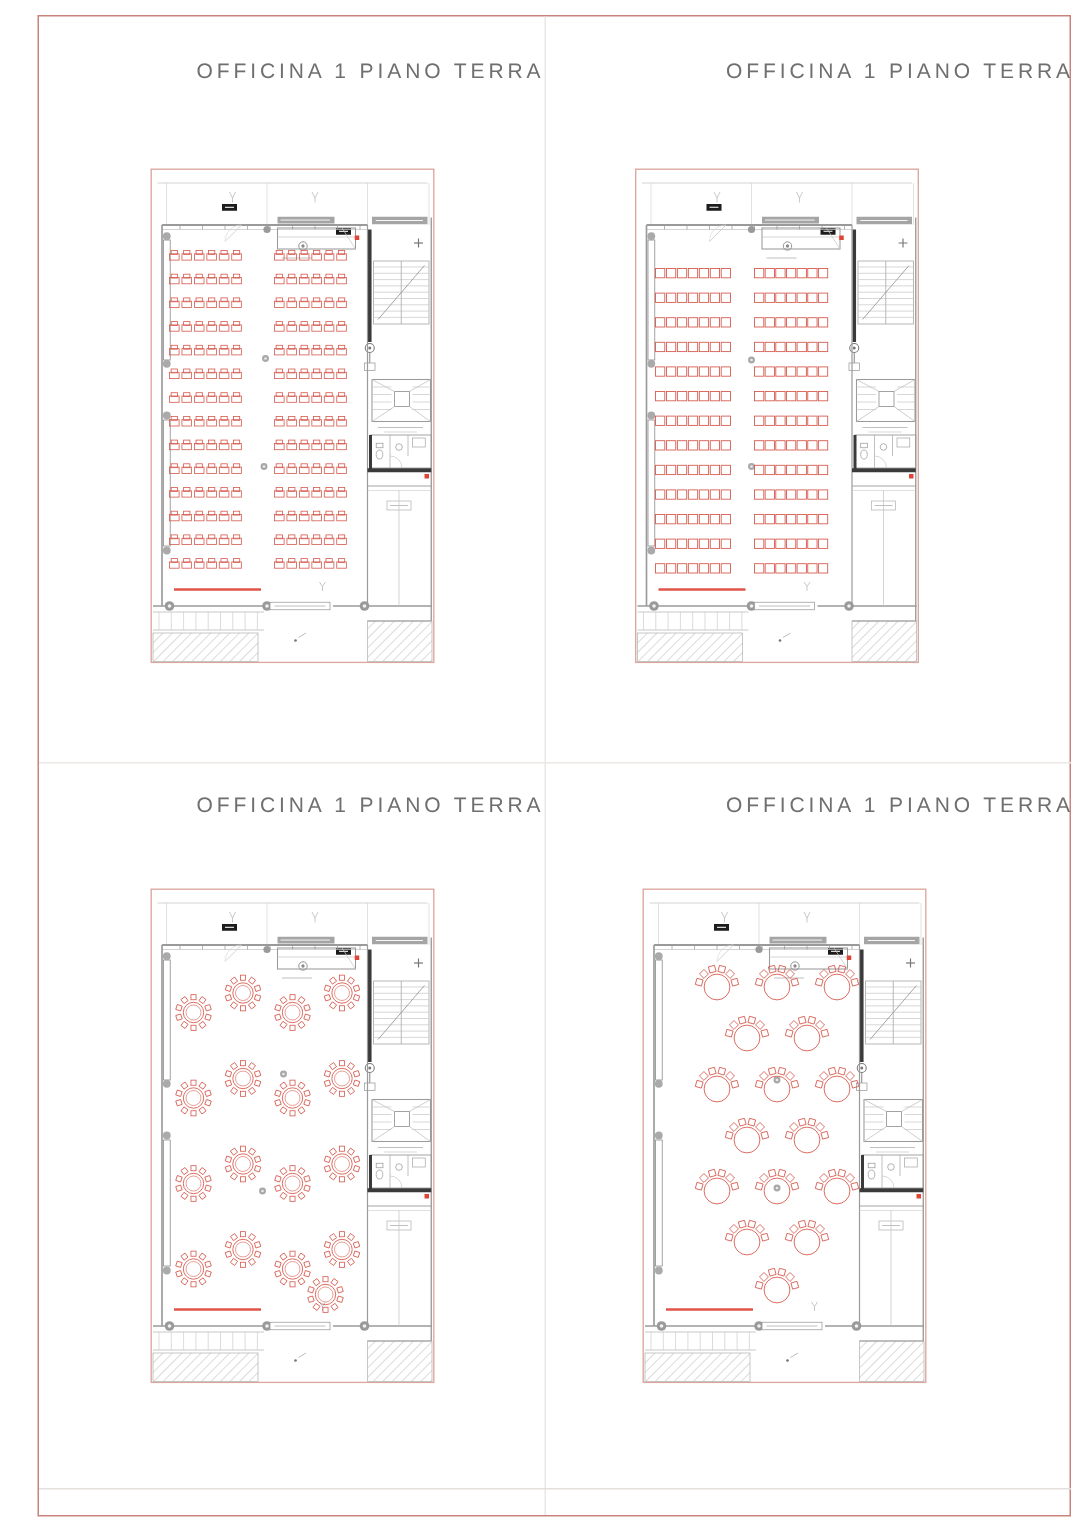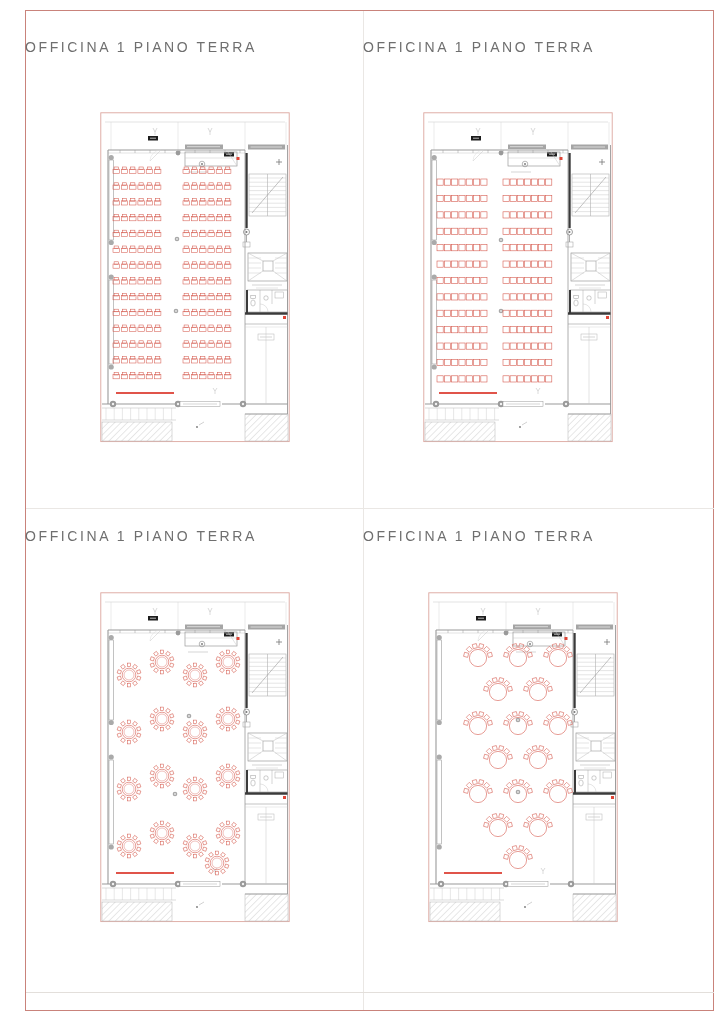--- a/index.html
+++ b/index.html
@@ -4,21 +4,21 @@
 <style>
   html,body{margin:0;padding:0;background:#ffffff;}
   .sheet{position:relative;width:724px;height:1024px;background:#ffffff;overflow:hidden;
          font-family:"Liberation Sans",sans-serif;}
   .page-border{position:absolute;left:25px;top:10px;width:689px;height:1001px;
                border:1px solid #c9837b;box-sizing:border-box;}
   .divider-v{position:absolute;left:363px;top:11px;width:1px;height:999px;background:#eae7e4;}
   .divider-h{position:absolute;left:26px;top:508px;width:688px;height:1px;background:#eae7e4;}
   .footer-line{position:absolute;left:26px;top:992px;width:688px;height:1px;background:#e3dfdb;}
   .title{position:absolute;margin:0;font-size:14px;font-weight:500;line-height:1;
-         letter-spacing:2.6px;color:#6f6f6f;text-align:left;white-space:nowrap;}
+         letter-spacing:2.6px;color:#6f6f6f;text-align:right;white-space:nowrap;}
   .panel .plan{position:absolute;width:190px;height:332px;}
   .p0 .title{left:25px;top:40px;width:338px;}
   .p1 .title{left:363px;top:40px;width:353px;}
   .p2 .title{left:25px;top:529px;width:338px;}
   .p3 .title{left:363px;top:529px;width:353px;}
   .p0 .plan{left:100px;top:112px;}
   .p1 .plan{left:423px;top:112px;}
   .p2 .plan{left:100px;top:592px;}
   .p3 .plan{left:428px;top:592px;}
 </style>

